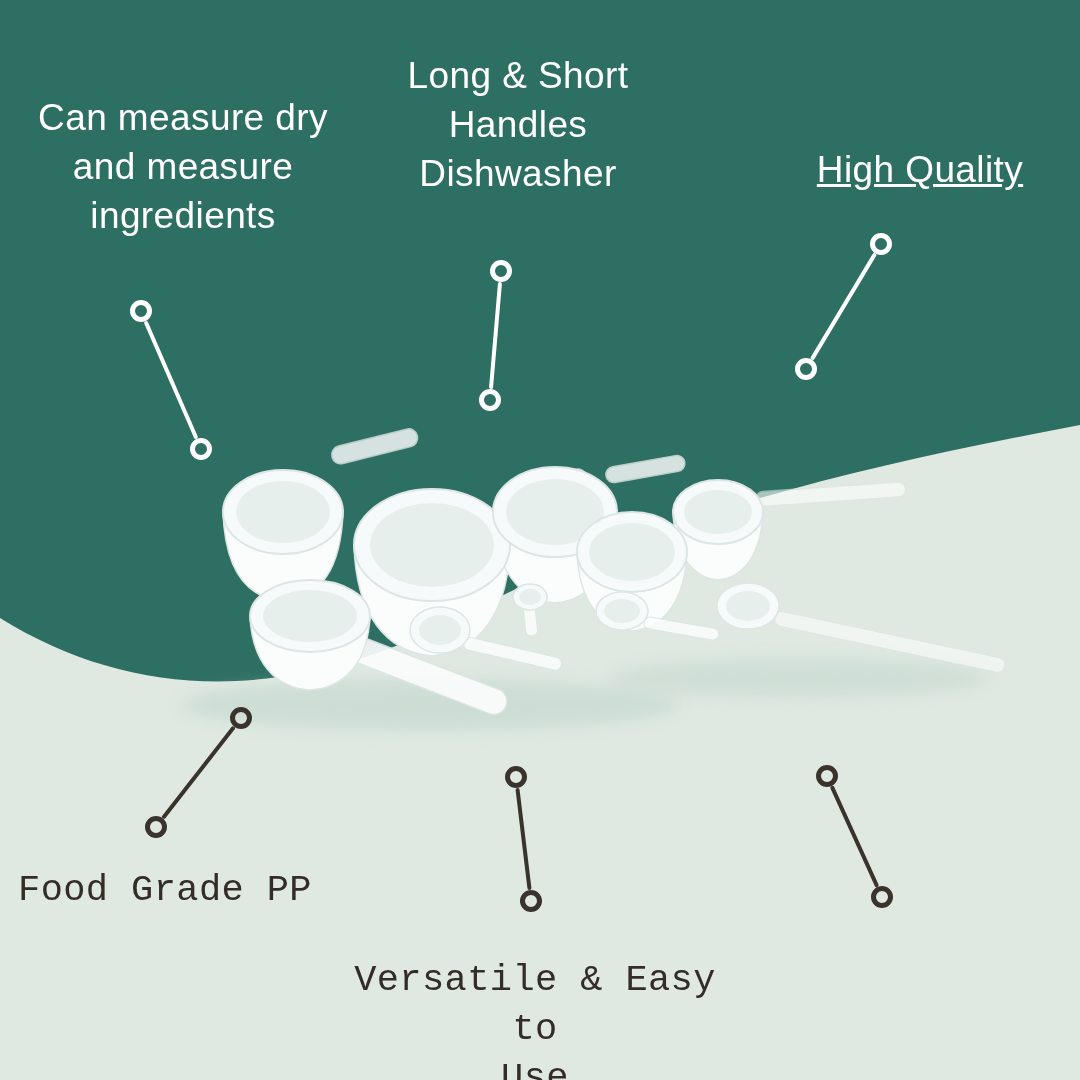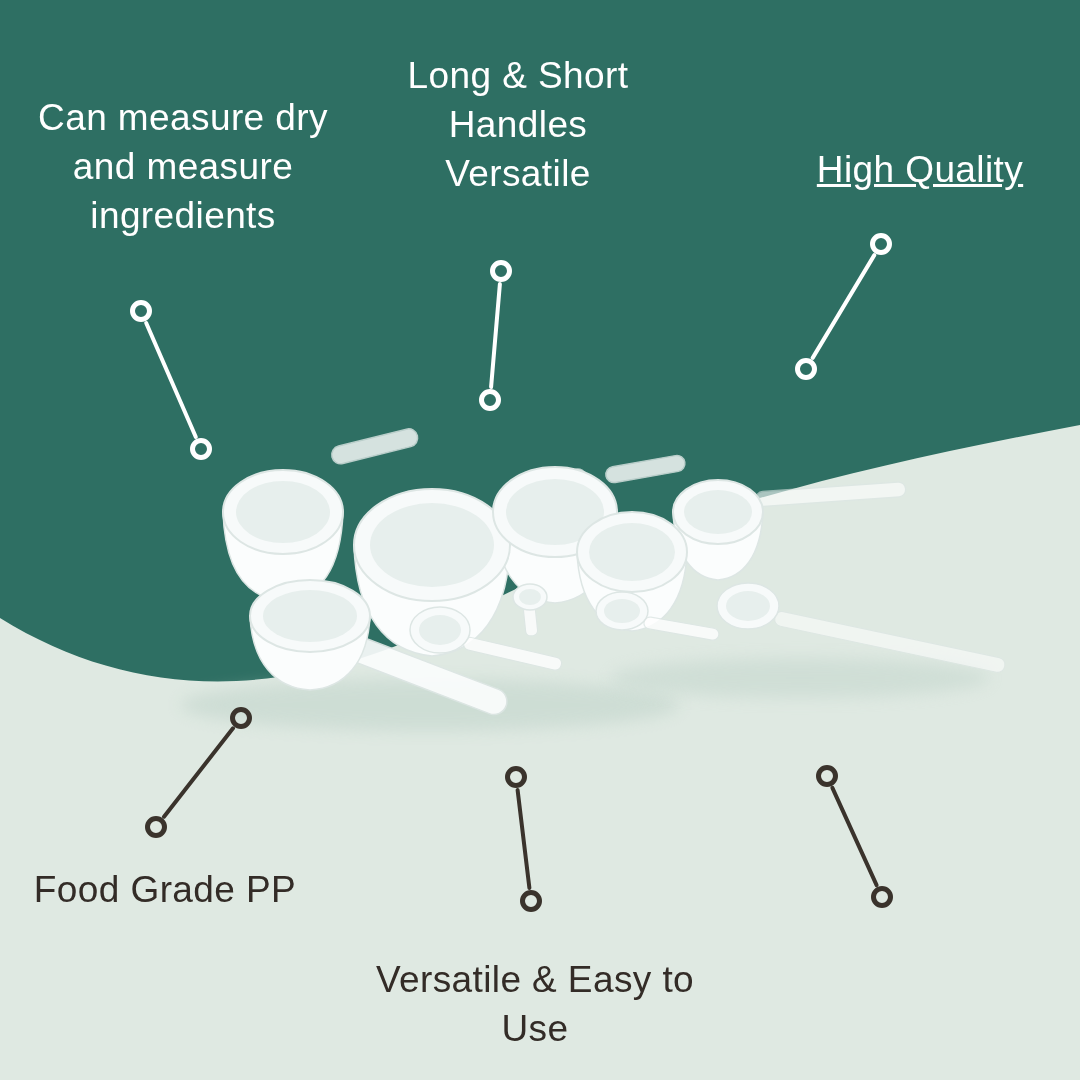--- a/index.html
+++ b/index.html
@@ -21,21 +21,21 @@
   svg.layer{position:absolute;left:0;top:0;width:1080px;height:1080px;}
   .callout-label{
     position:absolute;
     text-align:center;
     font-size:37px;
     line-height:1.32;
     letter-spacing:.4px;
     font-weight:400;
   }
   .callout-label.light{color:var(--text-light);}
-  .callout-label.dark{color:var(--text-dark);}
+  .callout-label.dark{color:var(--text-dark);font-family:Liberation Mono, monospace;}
   .callout-label span{display:block;}
   .pin-light line{stroke:var(--pin-light);}
   .pin-light circle{stroke:var(--pin-light);fill:none;}
   .pin-dark line{stroke:var(--pin-dark);}
   .pin-dark circle{stroke:var(--pin-dark);fill:none;}
   .pin line{stroke-width:4;stroke-linecap:round;}
   .pin circle{stroke-width:5;}
 </style>
 </head>
 <body>
@@ -136,21 +136,21 @@
 
   <div class="callout-label light" style="left:18px;top:94px;width:330px;">
     <span>Can measure dry</span>
     <span>and measure</span>
     <span>ingredients</span>
   </div>
 
   <div class="callout-label light" style="left:368px;top:52px;width:300px;">
     <span>Long &amp; Short</span>
     <span>Handles</span>
-    <span>Versatile</span>
+    <span>Dishwasher</span>
   </div>
 
   <div class="callout-label light" style="left:775px;top:146px;width:290px;text-decoration:underline;">
     <span>High Quality</span>
   </div>
 
   <div class="callout-label dark" style="left:10px;top:866px;width:310px;">
     <span>Food Grade PP</span>
   </div>
 

